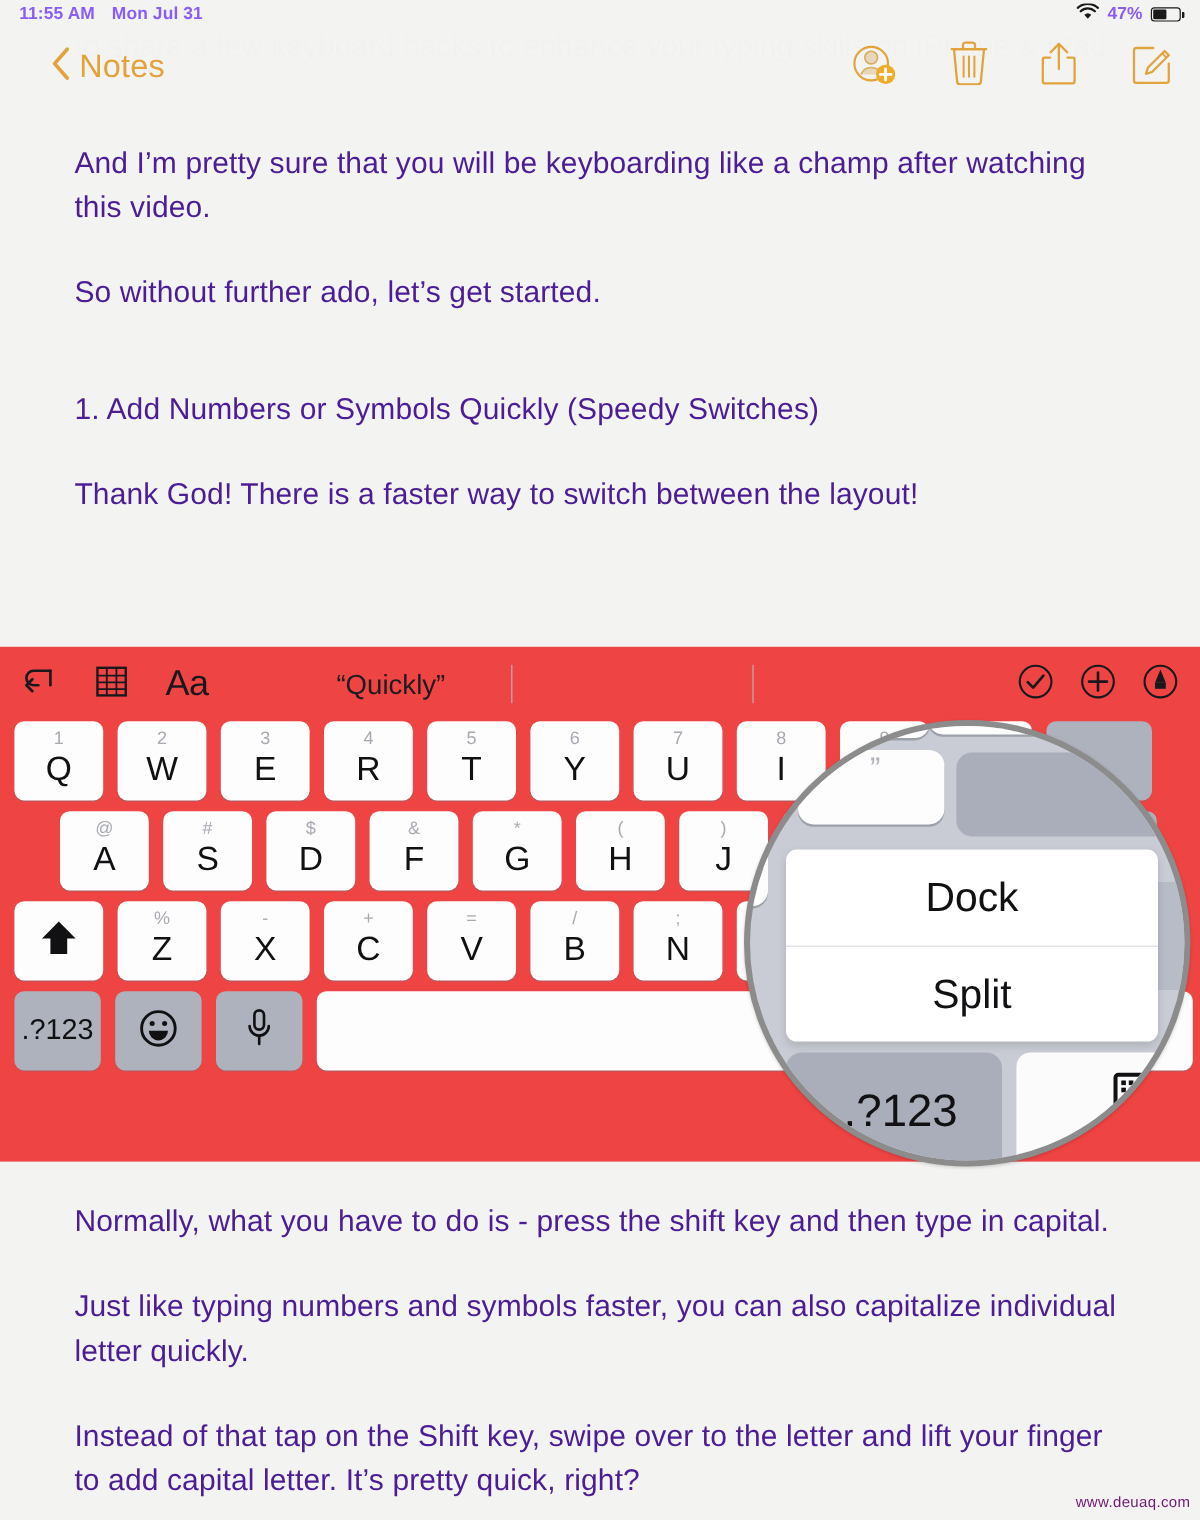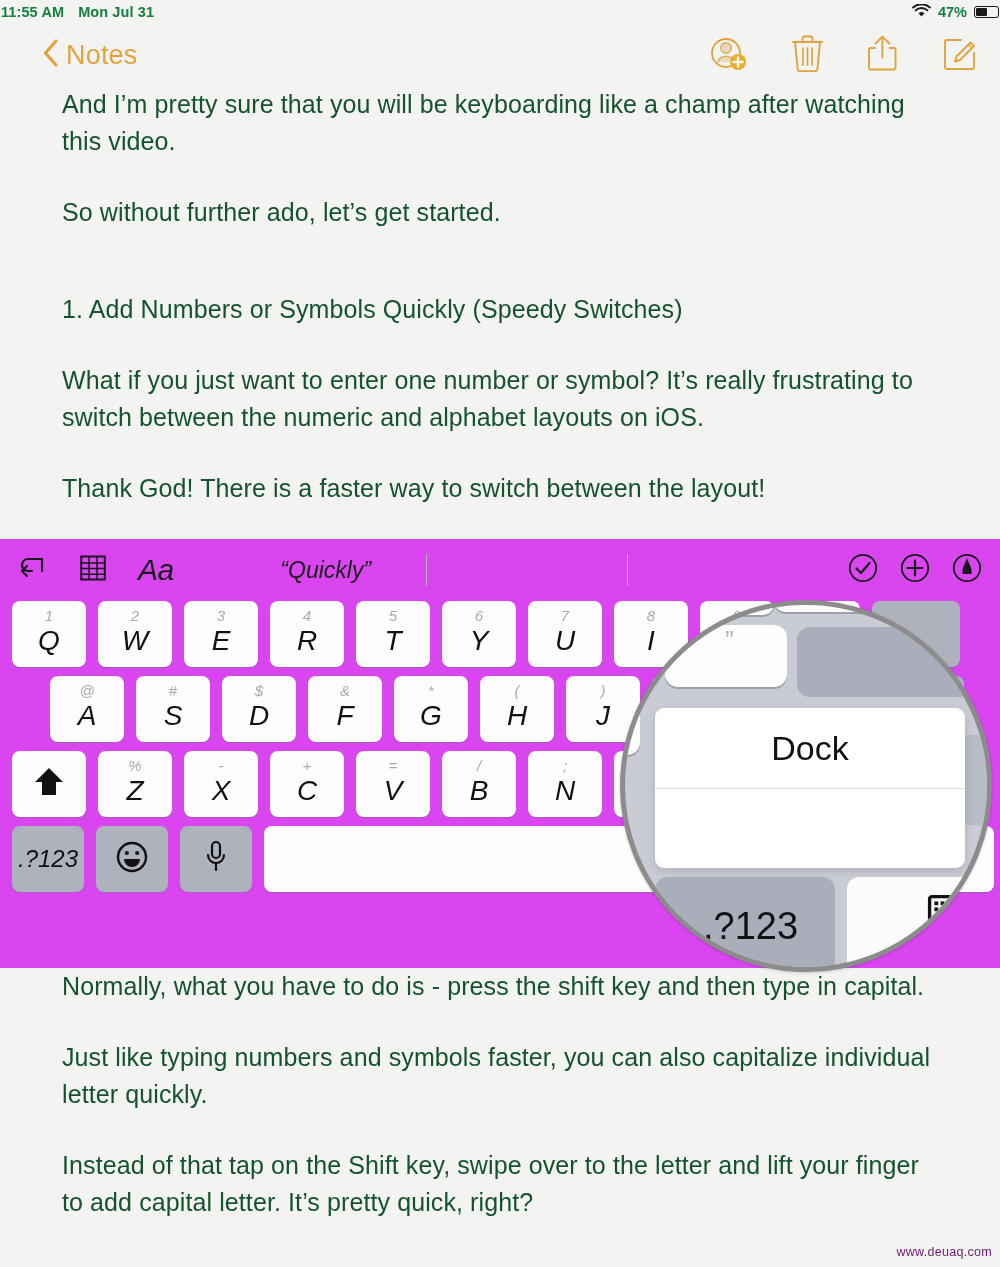--- a/index.html
+++ b/index.html
@@ -13,23 +13,23 @@
     position: relative;
     width: 1000px; height: 1267px;
     background: #f3f3f1;
   }
 
   
   .statusbar {
     position: absolute; top: 0; left: 0;
     width: 1000px; height: 24px;
     display: flex; align-items: center;
-    padding: 0 1px;
+    padding: 0 16px;
     font-size: 14.5px; font-weight: bold;
-    color: #15803d;
+    color: #8b5cf6;
     background: #f3f3f1;
     z-index: 40;
   }
   .sb-time { margin-right: 14px; letter-spacing: 0.1px; }
   .sb-date { letter-spacing: 0.1px; }
   .sb-right {
     margin-left: auto;
     display: flex; align-items: center; gap: 7px;
   }
   .wifi-icon { display: block; }
@@ -87,41 +87,41 @@
   
   .note-body {
     position: absolute; left: 0; top: 86px;
     width: 1000px;
     padding: 0 62px;
     z-index: 10;
   }
   .para {
     font-size: 25px;
     line-height: 37px;
-    color: #14532d;
+    color: #4c1d95;
     margin-bottom: 34px;
     letter-spacing: 0.1px;
+    margin-top: 32px;
   }
   .para.gap { margin-bottom: 60px; }
 
   
   .note-body-lower {
     position: absolute; left: 0; top: 968px;
     width: 1000px;
     padding: 0 62px;
     z-index: 10;
   }
 
   
   .keyboard {
     position: absolute; left: 0; top: 539px;
     width: 1000px; height: 429px;
-    background: #d946ef;
+    background: #ef4444;
     z-index: 20;
-    font-style: italic;
   }
   .kb-toolbar {
     position: relative;
     height: 62px;
     display: flex; align-items: center;
     padding: 0 18px;
   }
   .kb-tool-left { display: flex; align-items: center; gap: 32px; }
   .kb-tool-ico { cursor: pointer; display: block; }
   .kb-aa { font-size: 30px; color: #19191d; letter-spacing: -0.5px; cursor: pointer; }
@@ -334,21 +334,20 @@
         </svg>
       </span>
 
     </div>
   </div>
 
   <div class="note-body">
     <p class="para">And I’m pretty sure that you will be keyboarding like a champ after watching this video.</p>
     <p class="para gap">So without further ado, let’s get started.</p>
     <p class="para">1. Add Numbers or Symbols Quickly (Speedy Switches)</p>
-    <p class="para">What if you just want to enter one number or symbol? It’s really frustrating to switch between the numeric and alphabet layouts on iOS.</p>
     <p class="para">Thank God! There is a faster way to switch between the layout!</p>
   </div>
 
   <div class="keyboard">
 
     <div class="kb-toolbar">
       <div class="kb-tool-left">
         <span class="kb-tool-ico">
           <svg width="30" height="28" viewBox="0 0 30 28">
             <path d="M24 5 H10 a6 6 0 0 0 0 12 H14" fill="none" stroke="#19191d" stroke-width="2.2" stroke-linecap="round" stroke-linejoin="round"></path>
@@ -592,20 +591,21 @@
       <div class="mag-keylabel" style="left:100px; top:20px; font-size:26px; color:#b1b3ba;">”</div>
       <div class="mag-key-gray" style="left:172px; top:22px; width:200px; height:70px;"></div>
 
       <div class="mag-key" style="left:-70px; top:88px; width:85px; height:62px;"></div>
 
       <div class="mag-key-gray2" style="left:318px; top:130px; width:90px; height:90px;"></div>
 
       <div class="mag-popup">
         <div class="mag-popup-item">Dock</div>
         <div class="mag-popup-div"></div>
+        <div class="mag-popup-item">Split</div>
       </div>
 
       <div class="mag-key-gray" style="left:30px; top:272px; width:180px; height:100px;"></div>
       <div class="mag-keylabel" style="left:78px; top:300px; font-size:38px;">.?123</div>
       <div class="mag-white-panel" style="left:222px; top:272px; width:165px; height:100px;"></div>
       <div class="mag-dismiss">
         <svg width="46" height="36" viewBox="0 0 38 30">
           <rect x="2" y="3" width="34" height="22" rx="2" fill="none" stroke="#111114" stroke-width="2.8"></rect>
           <g fill="#111114">
             <rect x="6" y="7" width="3.2" height="3.2"></rect>

